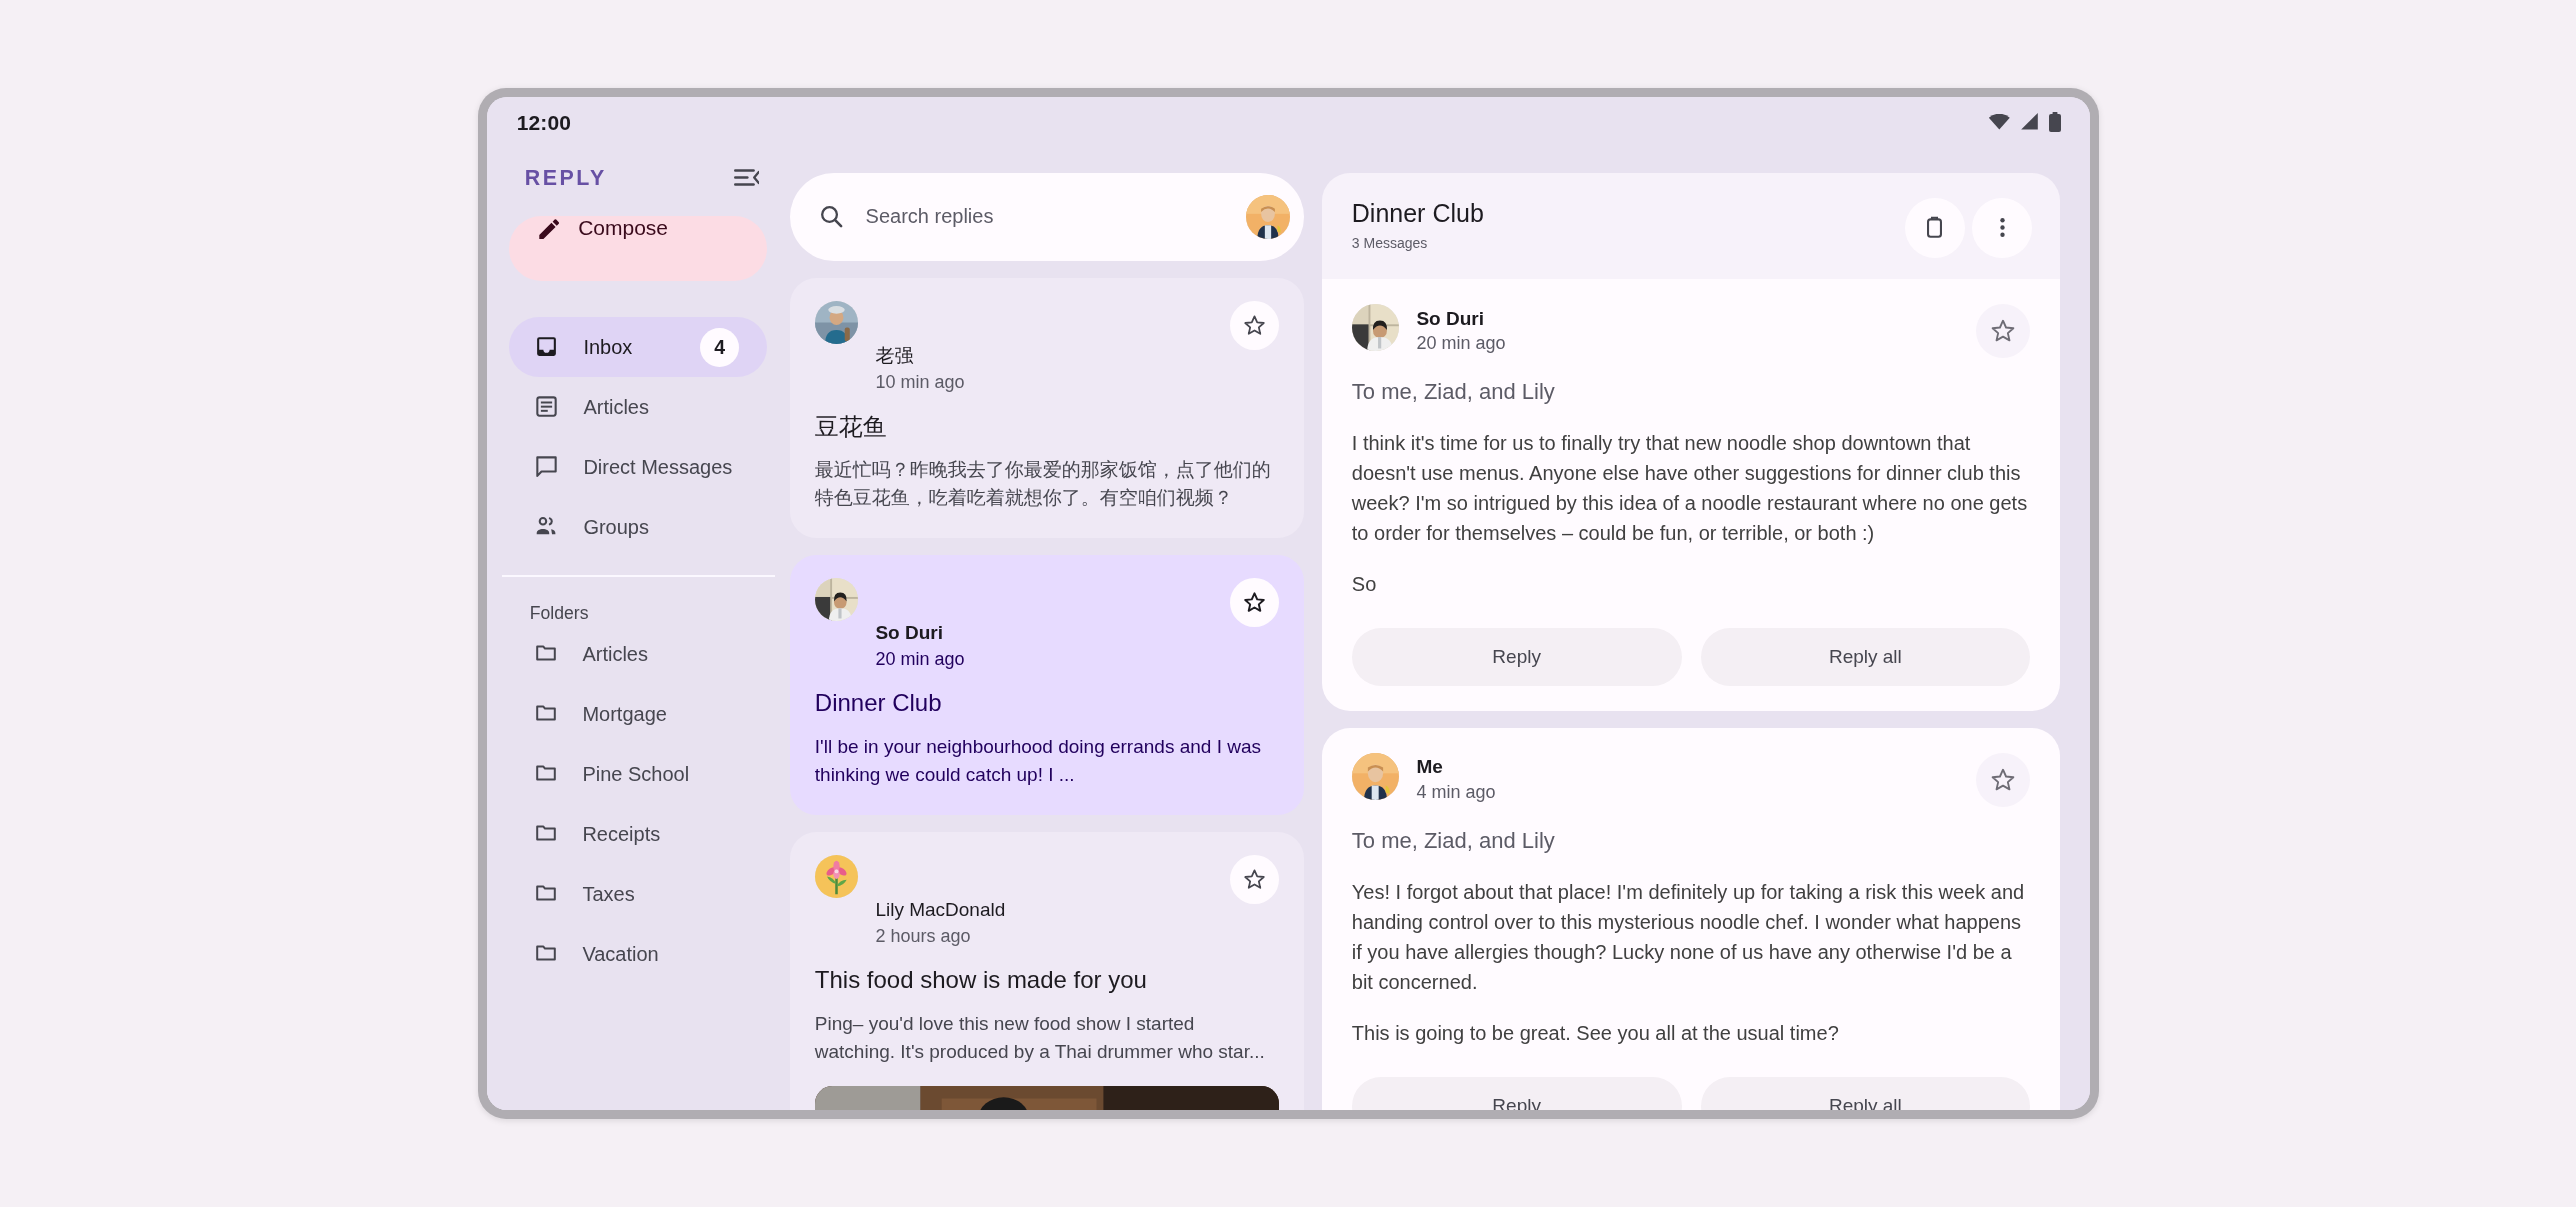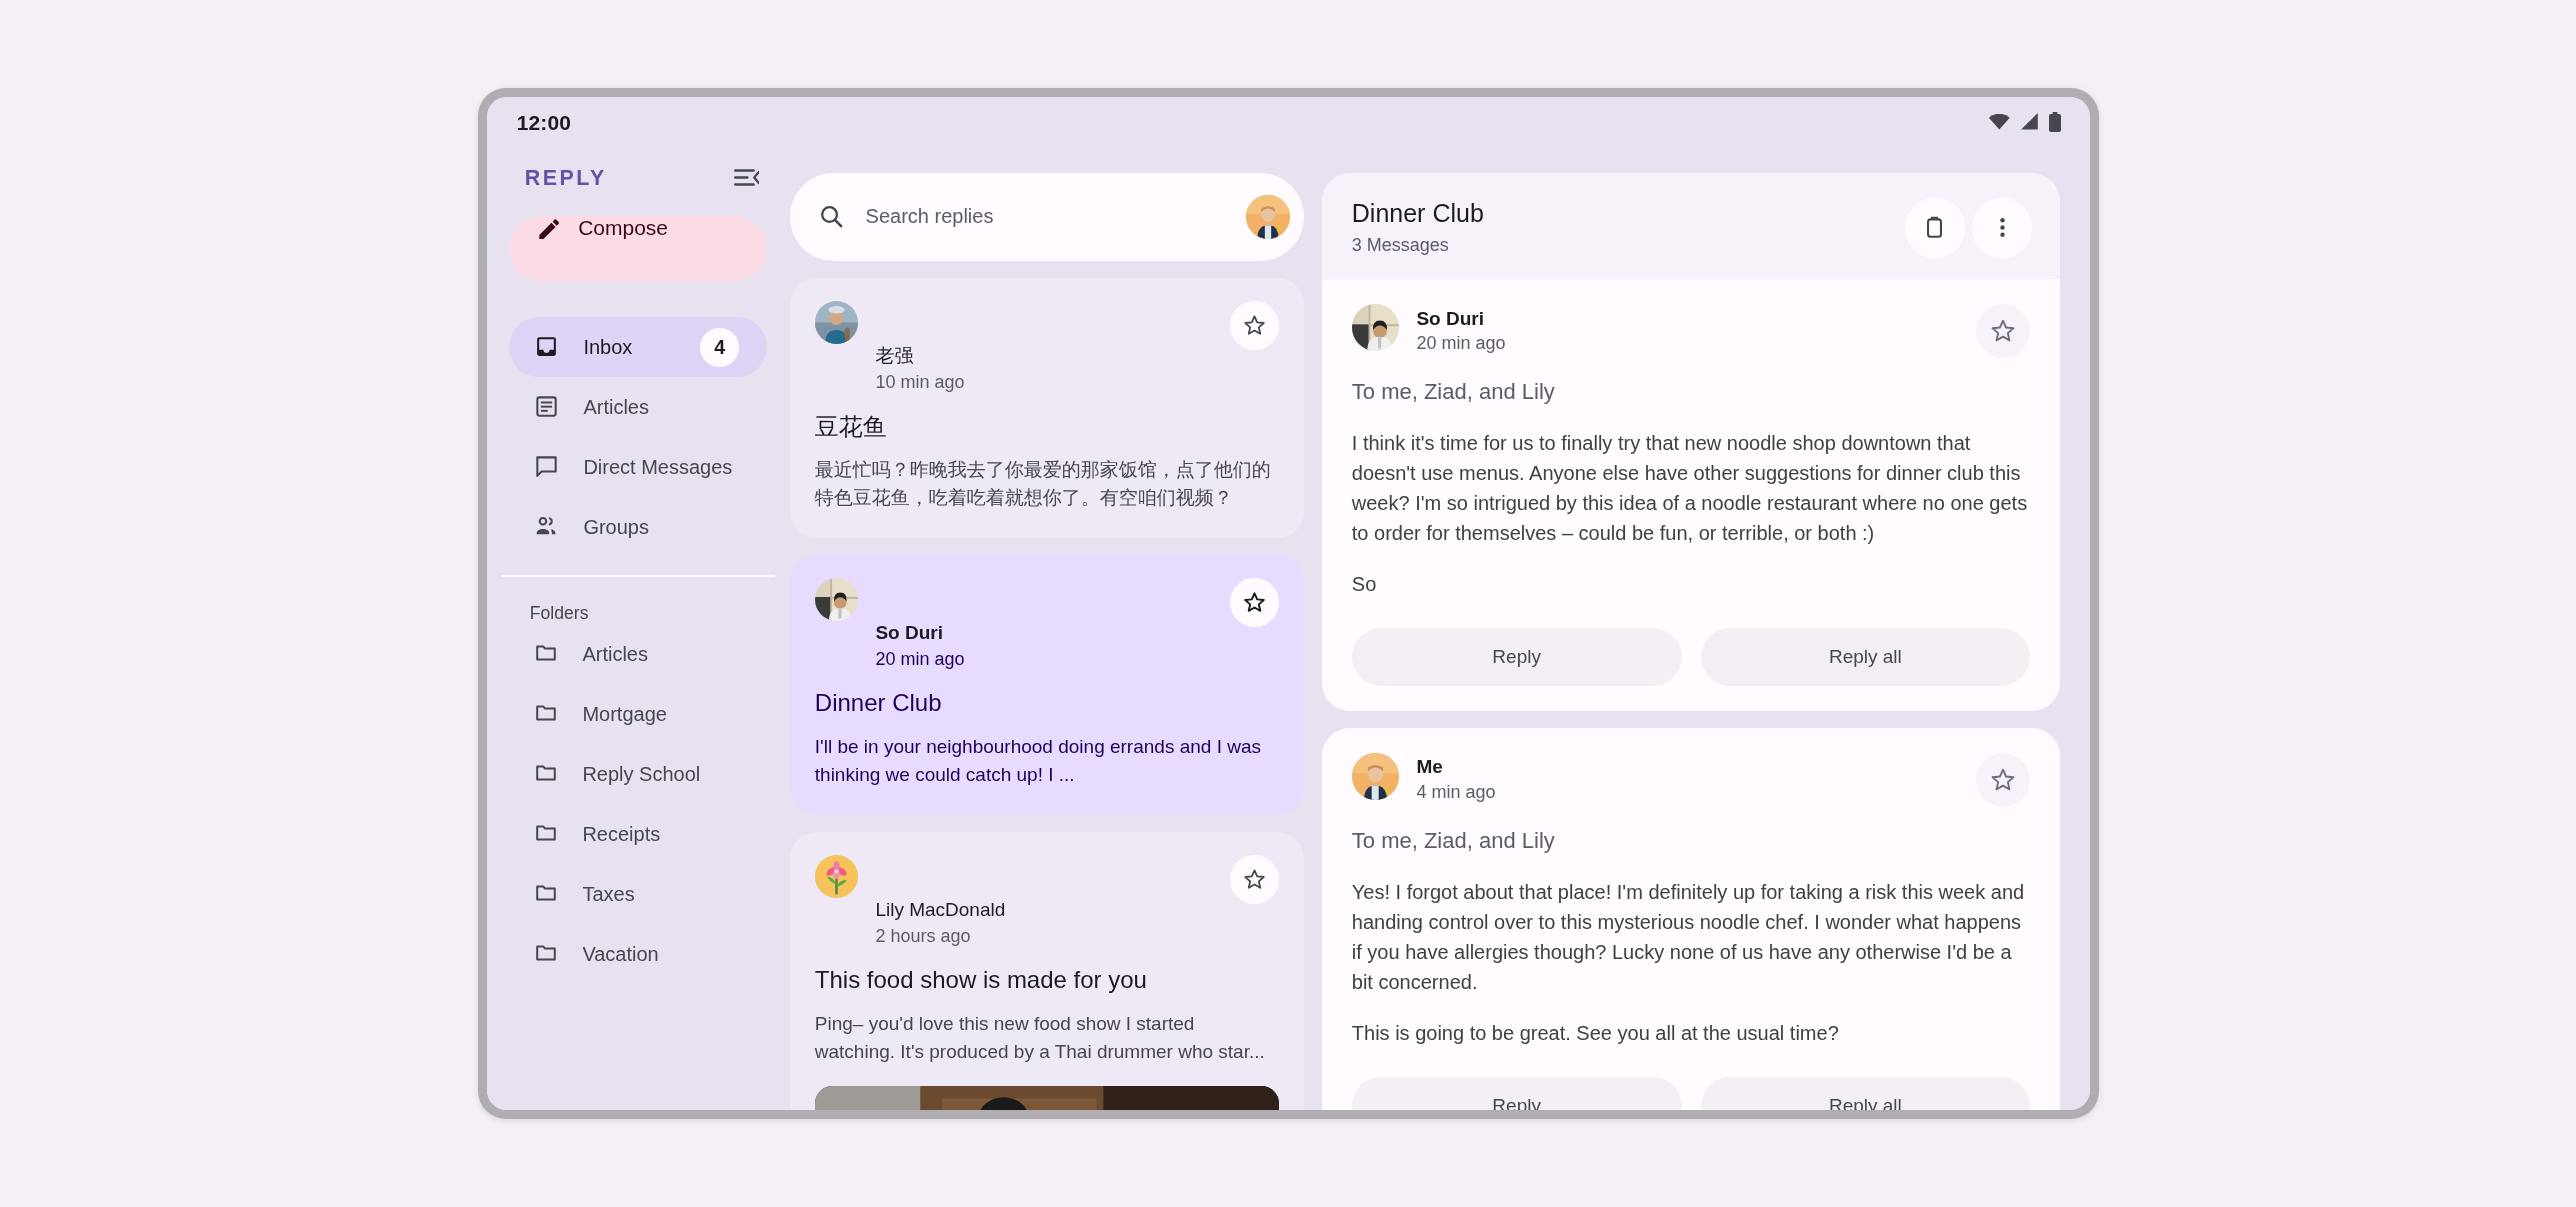--- a/index.html
+++ b/index.html
@@ -195,21 +195,21 @@
     padding: 24px 30px 0 10px;
     overflow: hidden;
   }
   #detail-header {
     background: #F7F2FA;
     border-radius: 28px 28px 0 0;
     padding: 25px 28px 22.6px 30px;
     display: flex; align-items: flex-start; justify-content: space-between;
   }
   #thread-title { font-size: 25px; color: #1D1B20; line-height: 1.2; }
-  #thread-count { font-size: 18px; color: #5C5B66; margin-top: 7.5px; }
+  #thread-count { font-size: 14px; color: #5C5B66; margin-top: 7.5px; }
   #detail-actions { display: flex; gap: 7.5px; }
   .action-button {
     width: 60px; height: 60px; border-radius: 30px;
     background: #FFFBFF;
     display: flex; align-items: center; justify-content: center;
     cursor: pointer;
   }
 
   .message-card {
     background: #FFFBFF;
@@ -357,21 +357,21 @@
         <div class="folder-item">
           <span><svg width="24" height="24" viewBox="0 0 24 24">
                   <path d="M3.2 5.6h6.2l1.6 2h9.8v10.8H3.2z" fill="none" stroke="#46464F" stroke-width="2" stroke-linejoin="round"></path>
                 </svg></span>
           <span class="folder-label">Mortgage</span>
         </div>
         <div class="folder-item">
           <span><svg width="24" height="24" viewBox="0 0 24 24">
                   <path d="M3.2 5.6h6.2l1.6 2h9.8v10.8H3.2z" fill="none" stroke="#46464F" stroke-width="2" stroke-linejoin="round"></path>
                 </svg></span>
-          <span class="folder-label">Reply School</span>
+          <span class="folder-label">Pine School</span>
         </div>
         <div class="folder-item">
           <span><svg width="24" height="24" viewBox="0 0 24 24">
                   <path d="M3.2 5.6h6.2l1.6 2h9.8v10.8H3.2z" fill="none" stroke="#46464F" stroke-width="2" stroke-linejoin="round"></path>
                 </svg></span>
           <span class="folder-label">Receipts</span>
         </div>
         <div class="folder-item">
           <span><svg width="24" height="24" viewBox="0 0 24 24">
                   <path d="M3.2 5.6h6.2l1.6 2h9.8v10.8H3.2z" fill="none" stroke="#46464F" stroke-width="2" stroke-linejoin="round"></path>

